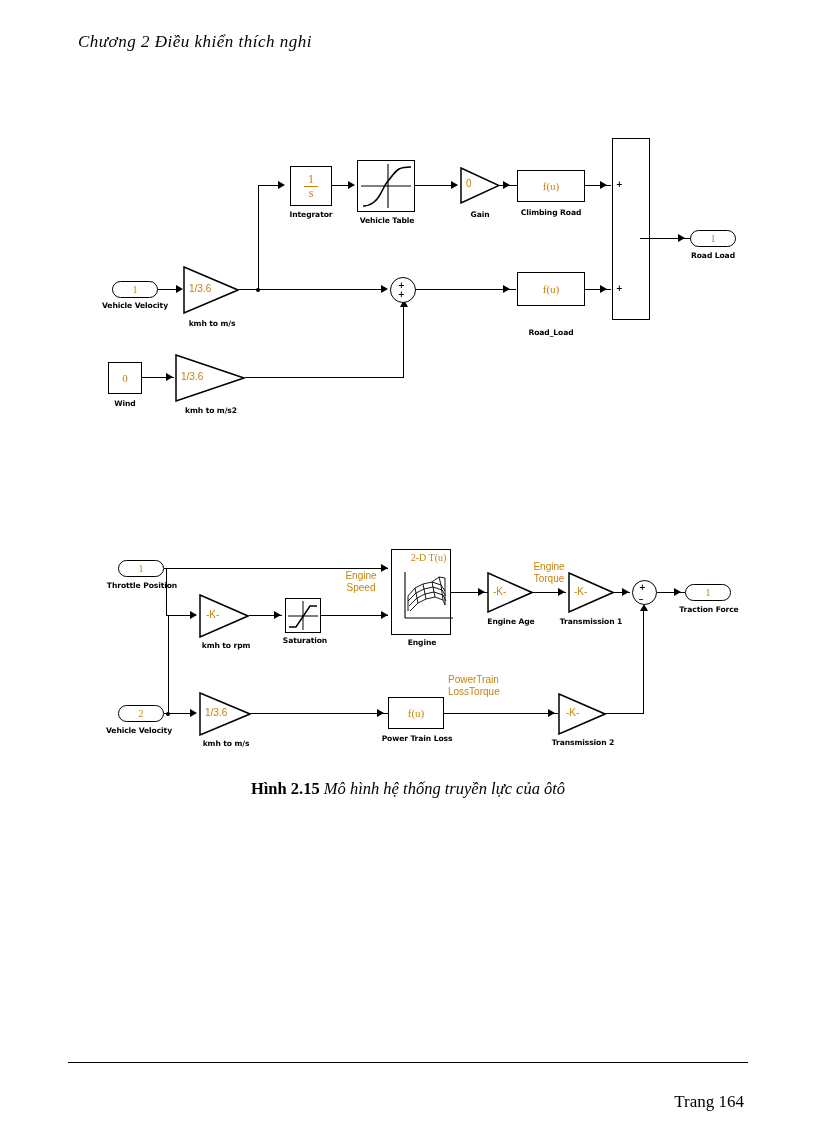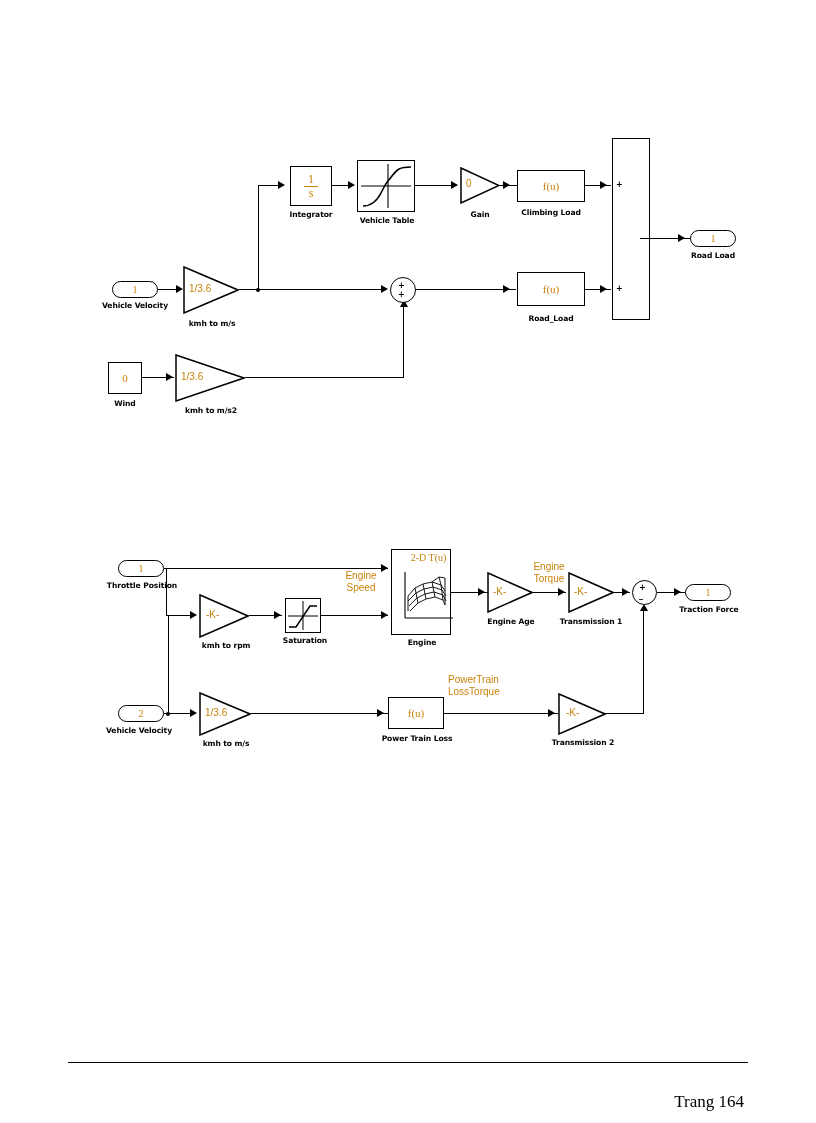--- a/index.html
+++ b/index.html
@@ -45,20 +45,21 @@
        white-space:nowrap;}
   .sumc{position:absolute;box-sizing:border-box;border:1.4px solid #000;border-radius:50%;background:#fff;}
   .sumsign{position:absolute;font-family:"DejaVu Sans",sans-serif;font-size:8px;font-weight:bold;color:#000;}
   .sumbar{position:absolute;box-sizing:border-box;border:1.5px solid #000;background:#fff;}
 </style>
 </head>
 <body>
 
 <div class="page">
 
+  <div class="chapter-head">Chương 2  Điều khiển thích nghi</div>
 
   <div class="diagram">
 
     <div class="port" style="left:112px;top:281px;width:46px;height:17px;">
       <span>1</span>
     </div>
     <div class="lbl" style="left:84px;top:301px;width:102px;">Vehicle Velocity</div>
     <div class="wire h" style="left:158px;top:289px;width:22px;"></div>
     <div class="arrow" style="left:176px;top:285px;"></div>
 
@@ -101,21 +102,21 @@
         </svg>
     </div>
     <div class="gaintxt" style="left:466px;top:178px;">0</div>
     <div class="lbl" style="left:455px;top:210px;width:50px;">Gain</div>
     <div class="wire h" style="left:499px;top:185px;width:22px;"></div>
     <div class="arrow" style="left:503px;top:181px;"></div>
 
     <div class="blk" style="left:517px;top:170px;width:68px;height:32px;">
       <span>f(u)</span>
     </div>
-    <div class="lbl" style="left:508px;top:208px;width:86px;">Climbing Load</div>
+    <div class="lbl" style="left:508px;top:208px;width:86px;">Climbing Road</div>
     <div class="wire h" style="left:585px;top:185px;width:26px;"></div>
     <div class="arrow" style="left:600px;top:181px;"></div>
 
     <div class="blk" style="left:108px;top:362px;width:34px;height:32px;">
       <span>0</span>
     </div>
     <div class="lbl" style="left:100px;top:399px;width:50px;">Wind</div>
     <div class="wire h" style="left:142px;top:377px;width:32px;"></div>
     <div class="arrow" style="left:166px;top:373px;"></div>
 
@@ -133,21 +134,21 @@
     <div class="sumc" style="left:390px;top:277px;width:26px;height:26px;"></div>
     <div class="sumsign" style="left:398px;top:281px;">+</div>
     <div class="sumsign" style="left:398px;top:290px;">+</div>
     <div class="arrow" style="left:381px;top:285px;"></div>
 
     <div class="wire h" style="left:416px;top:289px;width:100px;"></div>
     <div class="arrow" style="left:503px;top:285px;"></div>
     <div class="blk" style="left:517px;top:272px;width:68px;height:34px;">
       <span>f(u)</span>
     </div>
-    <div class="lbl" style="left:510px;top:314px;width:82px;">Road_Load</div>
+    <div class="lbl" style="left:510px;top:328px;width:82px;">Road_Load</div>
     <div class="wire h" style="left:585px;top:289px;width:26px;"></div>
     <div class="arrow" style="left:600px;top:285px;"></div>
 
     <div class="sumbar" style="left:612px;top:138px;width:38px;height:182px;"></div>
     <div class="sumsign" style="left:616px;top:180px;">+</div>
     <div class="sumsign" style="left:616px;top:284px;">+</div>
 
     <div class="wire h" style="left:640px;top:238px;width:52px;"></div>
     <div class="arrow" style="left:678px;top:234px;"></div>
     <div class="port" style="left:690px;top:230px;width:46px;height:17px;">
@@ -294,18 +295,22 @@
         </svg>
     </div>
     <div class="gaintxt" style="left:566px;top:707px;">-K-</div>
     <div class="lbl" style="left:545px;top:738px;width:76px;">Transmission 2</div>
 
     <div class="wire h" style="left:604px;top:713px;width:40px;"></div>
     <div class="wire v" style="left:643px;top:611px;height:103px;"></div>
     <div class="arrow up" style="left:640px;top:604px;"></div>
   </div>
 
+  <div class="caption" style="top:779px;">
+    <span class="num">Hình 2.15</span>
+    <span class="it">Mô hình hệ thống truyền lực của ôtô</span>
+  </div>
 
 
   <div class="footer-rule"></div>
   <div class="footer-text">Trang 164</div>
 
 </div>
 
 </body></html>

